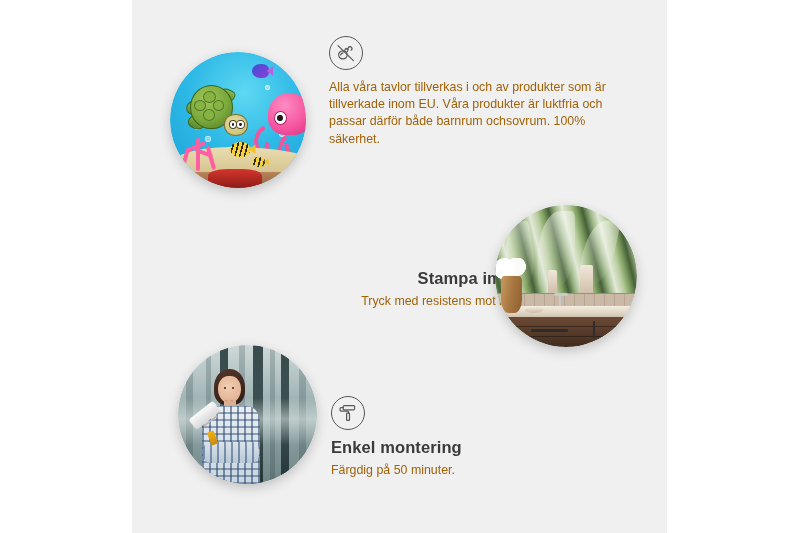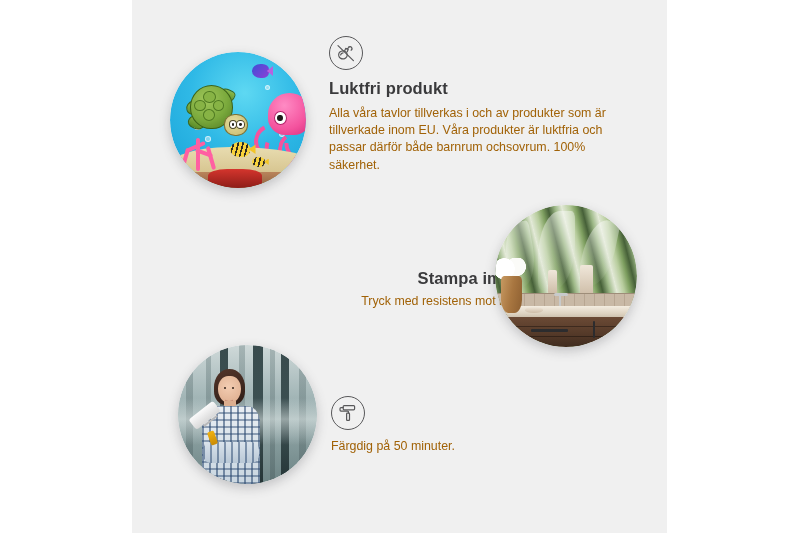--- a/index.html
+++ b/index.html
@@ -438,21 +438,20 @@
       <div class="feature-icon">
         <svg width="24" height="24" viewBox="0 0 24 24" fill="none" stroke="#58585a" stroke-width="1.2" stroke-linecap="round" stroke-linejoin="round">
           <path d="M7.2 10.3c2.4-1.0 5.0 0.1 5.8 2.3 0.8 2.2-0.5 4.6-2.9 5.2-2.4 0.6-4.8-0.7-5.3-2.9-0.4-2.0 0.6-3.9 2.4-4.6z"></path>
           <path d="M10.6 10.0l1.1-2.6 2.5 1.0-1.0 2.4"></path>
           <path d="M13.0 8.0l2.0-1.6"></path>
           <path d="M14.6 6.0c0.9-0.7 2.2-0.6 2.9 0.3 0.7 0.9 0.5 2.2-0.4 2.9"></path>
           <path d="M6.6 14.0c0.3-1.2 1.3-2.0 2.5-2.1"></path>
           <path d="M4.0 4.6L19.4 19.6"></path>
         </svg>
       </div>
-      <div class="feature-title">Luktfri produkt</div>
       <div class="feature-body">Alla våra tavlor tillverkas i och av produkter som är tillverkade inom EU. Våra produkter är luktfria och passar därför både barnrum ochsovrum. 100% säkerhet.</div>
     </div>
 
     <div class="feature" id="feature-waterproof">
       <div class="feature-icon">
         <svg width="24" height="24" viewBox="0 0 24 24" fill="none" stroke="#58585a" stroke-width="1.2" stroke-linecap="round" stroke-linejoin="round">
           <path d="M3.4 13.4c0-4.6 3.8-8.0 8.6-8.0s8.6 3.4 8.6 8.0"></path>
           <path d="M3.4 13.4c0.9-1.7 2.0-1.7 2.9 0 0.9-1.7 2.0-1.7 2.9 0 0.9-1.7 2.0-1.7 2.8 0 0.9-1.7 2.0-1.7 2.9 0 0.9-1.7 2.0-1.7 2.9 0"></path>
           <path d="M12 5.4V3.6"></path>
           <path d="M12 13.4v5.0c0 1.0-0.8 1.8-1.8 1.8s-1.8-0.8-1.8-1.8"></path>
@@ -518,17 +517,18 @@
     </div>
 
     <div class="feature" id="feature-assembly">
       <div class="feature-icon">
         <svg width="24" height="24" viewBox="0 0 24 24" fill="none" stroke="#58585a" stroke-width="1.2" stroke-linecap="round" stroke-linejoin="round">
           <rect x="7.2" y="4.6" width="11.4" height="4.2" rx="1.0"></rect>
           <path d="M7.2 6.7H5.0c-0.6 0-1.0 0.4-1.0 1.0v1.4c0 0.6 0.4 1.0 1.0 1.0h6.6c0.5 0 0.9 0.4 0.9 0.9v1.0"></path>
           <rect x="10.6" y="12.2" width="2.9" height="7.2" rx="0.7"></rect>
         </svg>
       </div>
+      <div class="feature-title">Enkel montering</div>
       <div class="feature-body">Färgdig på 50 minuter.</div>
     </div>
 
   </div>
 </div>
 
 </body></html>

